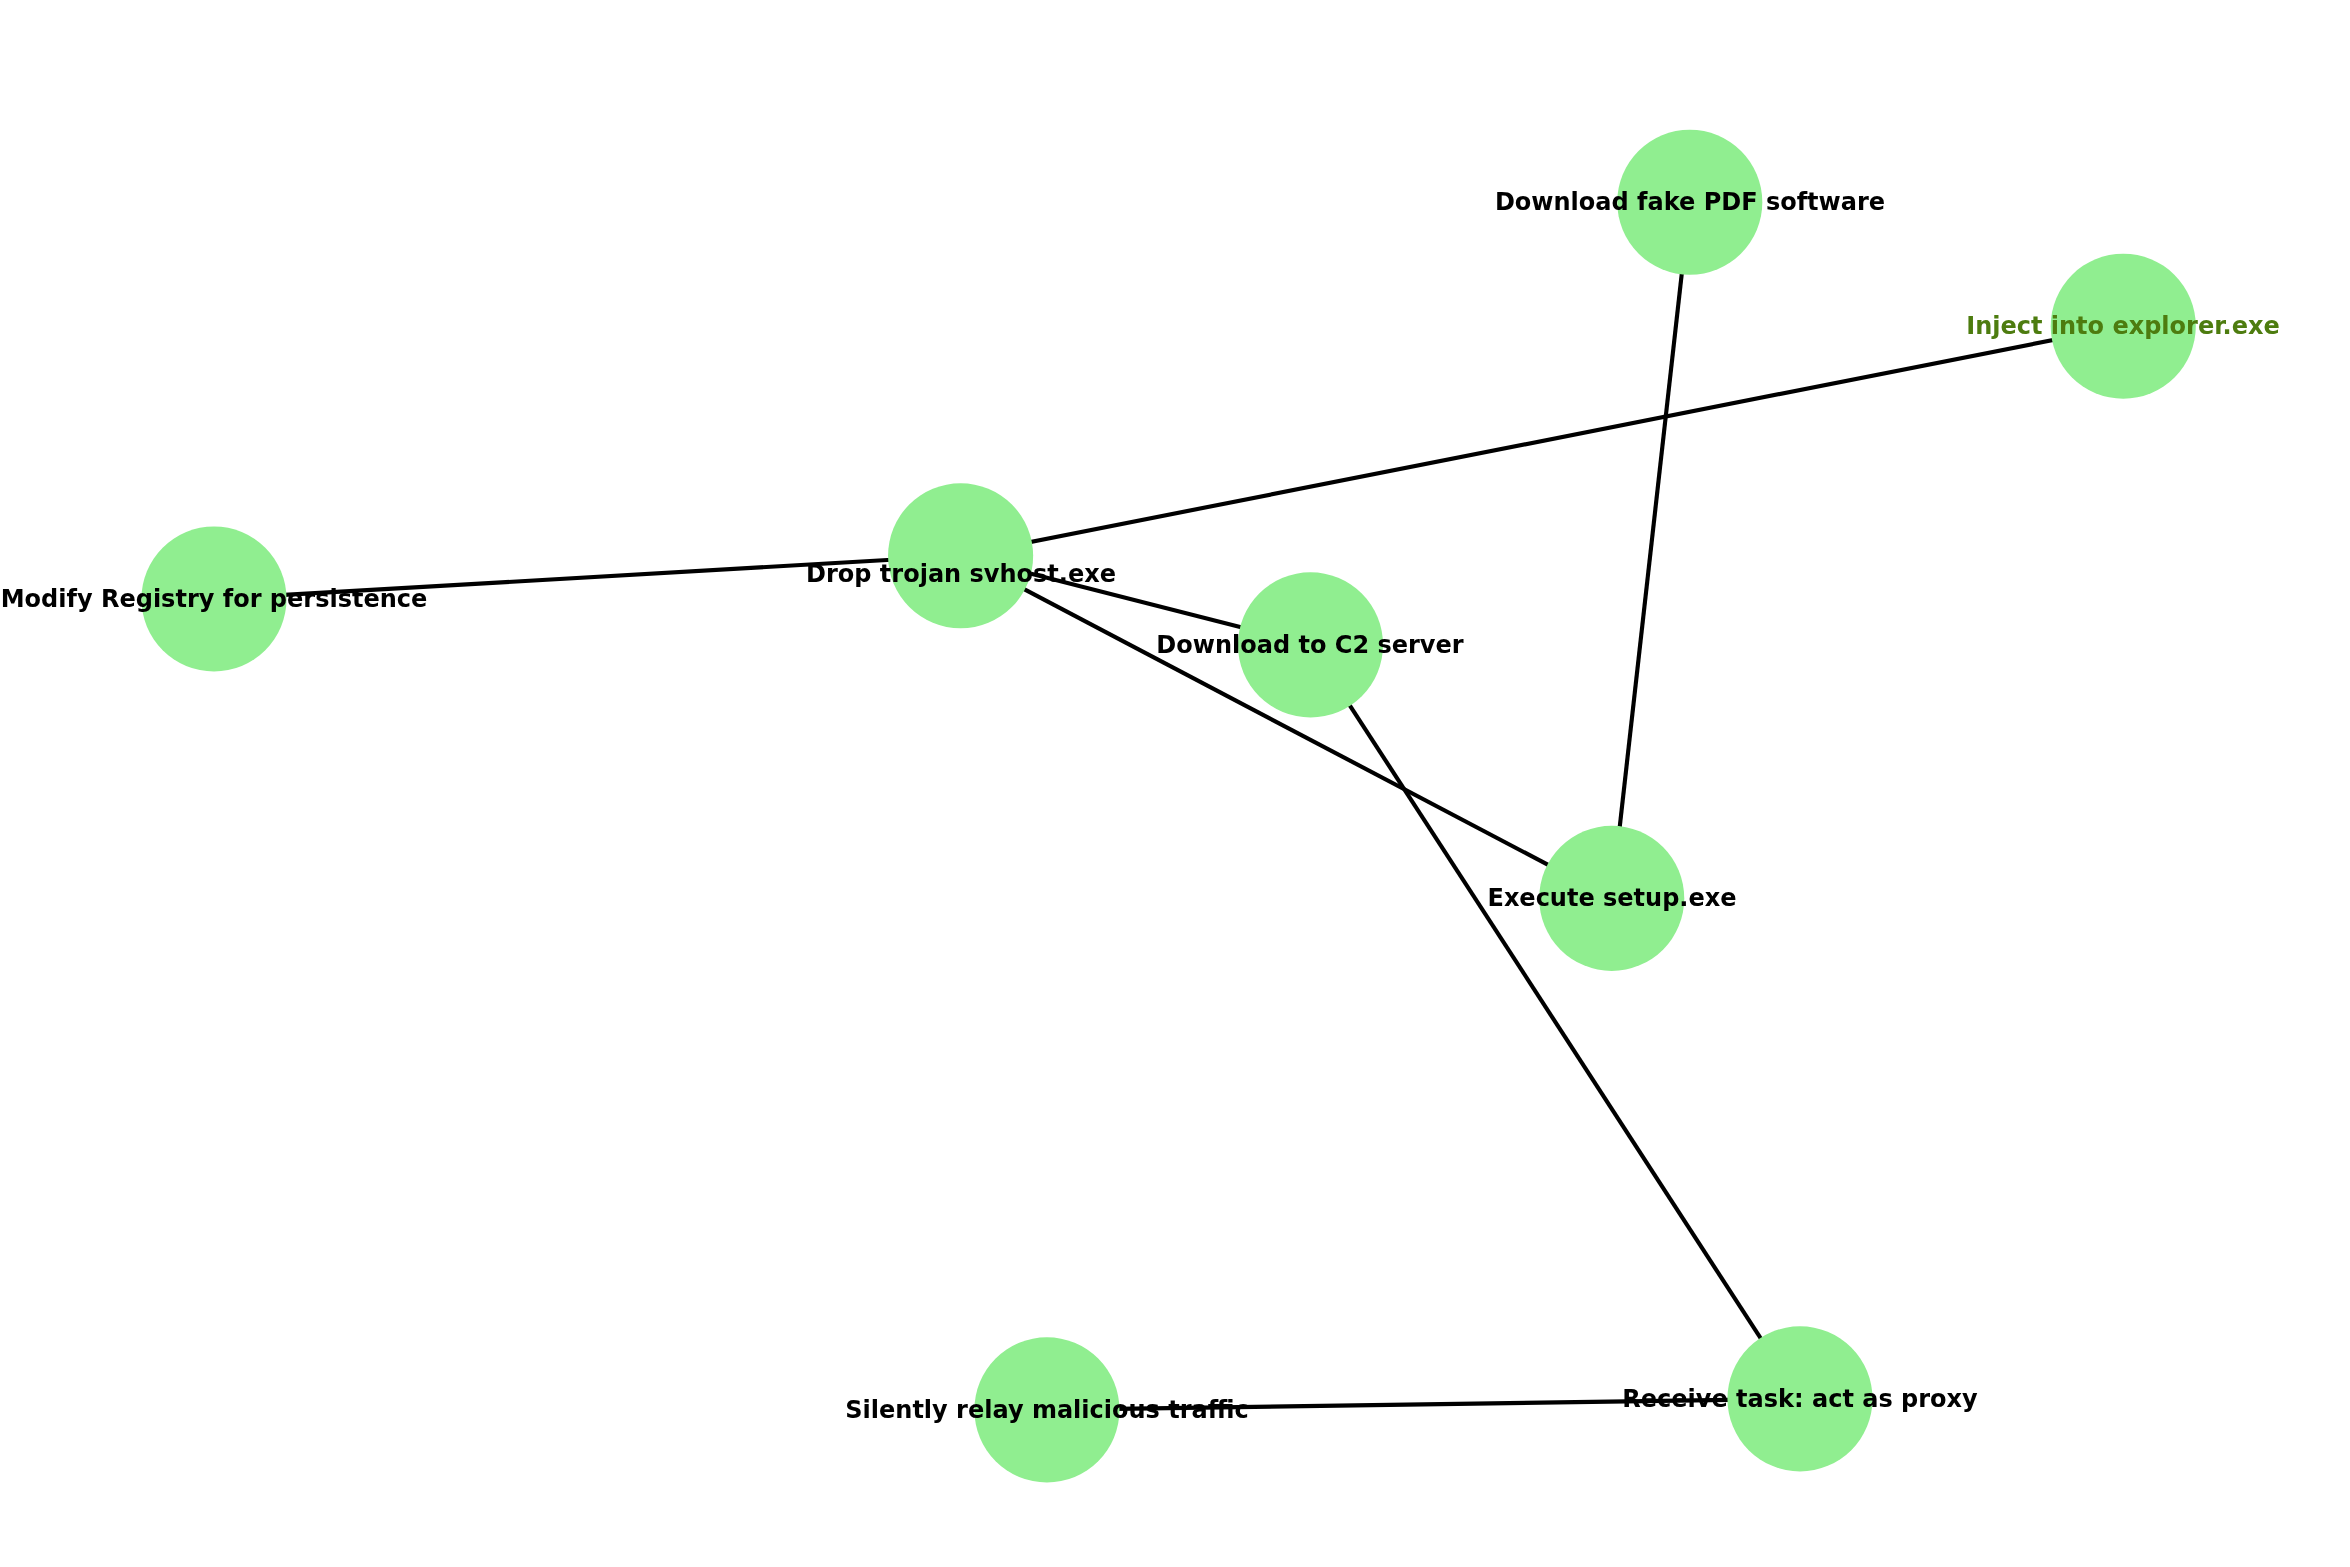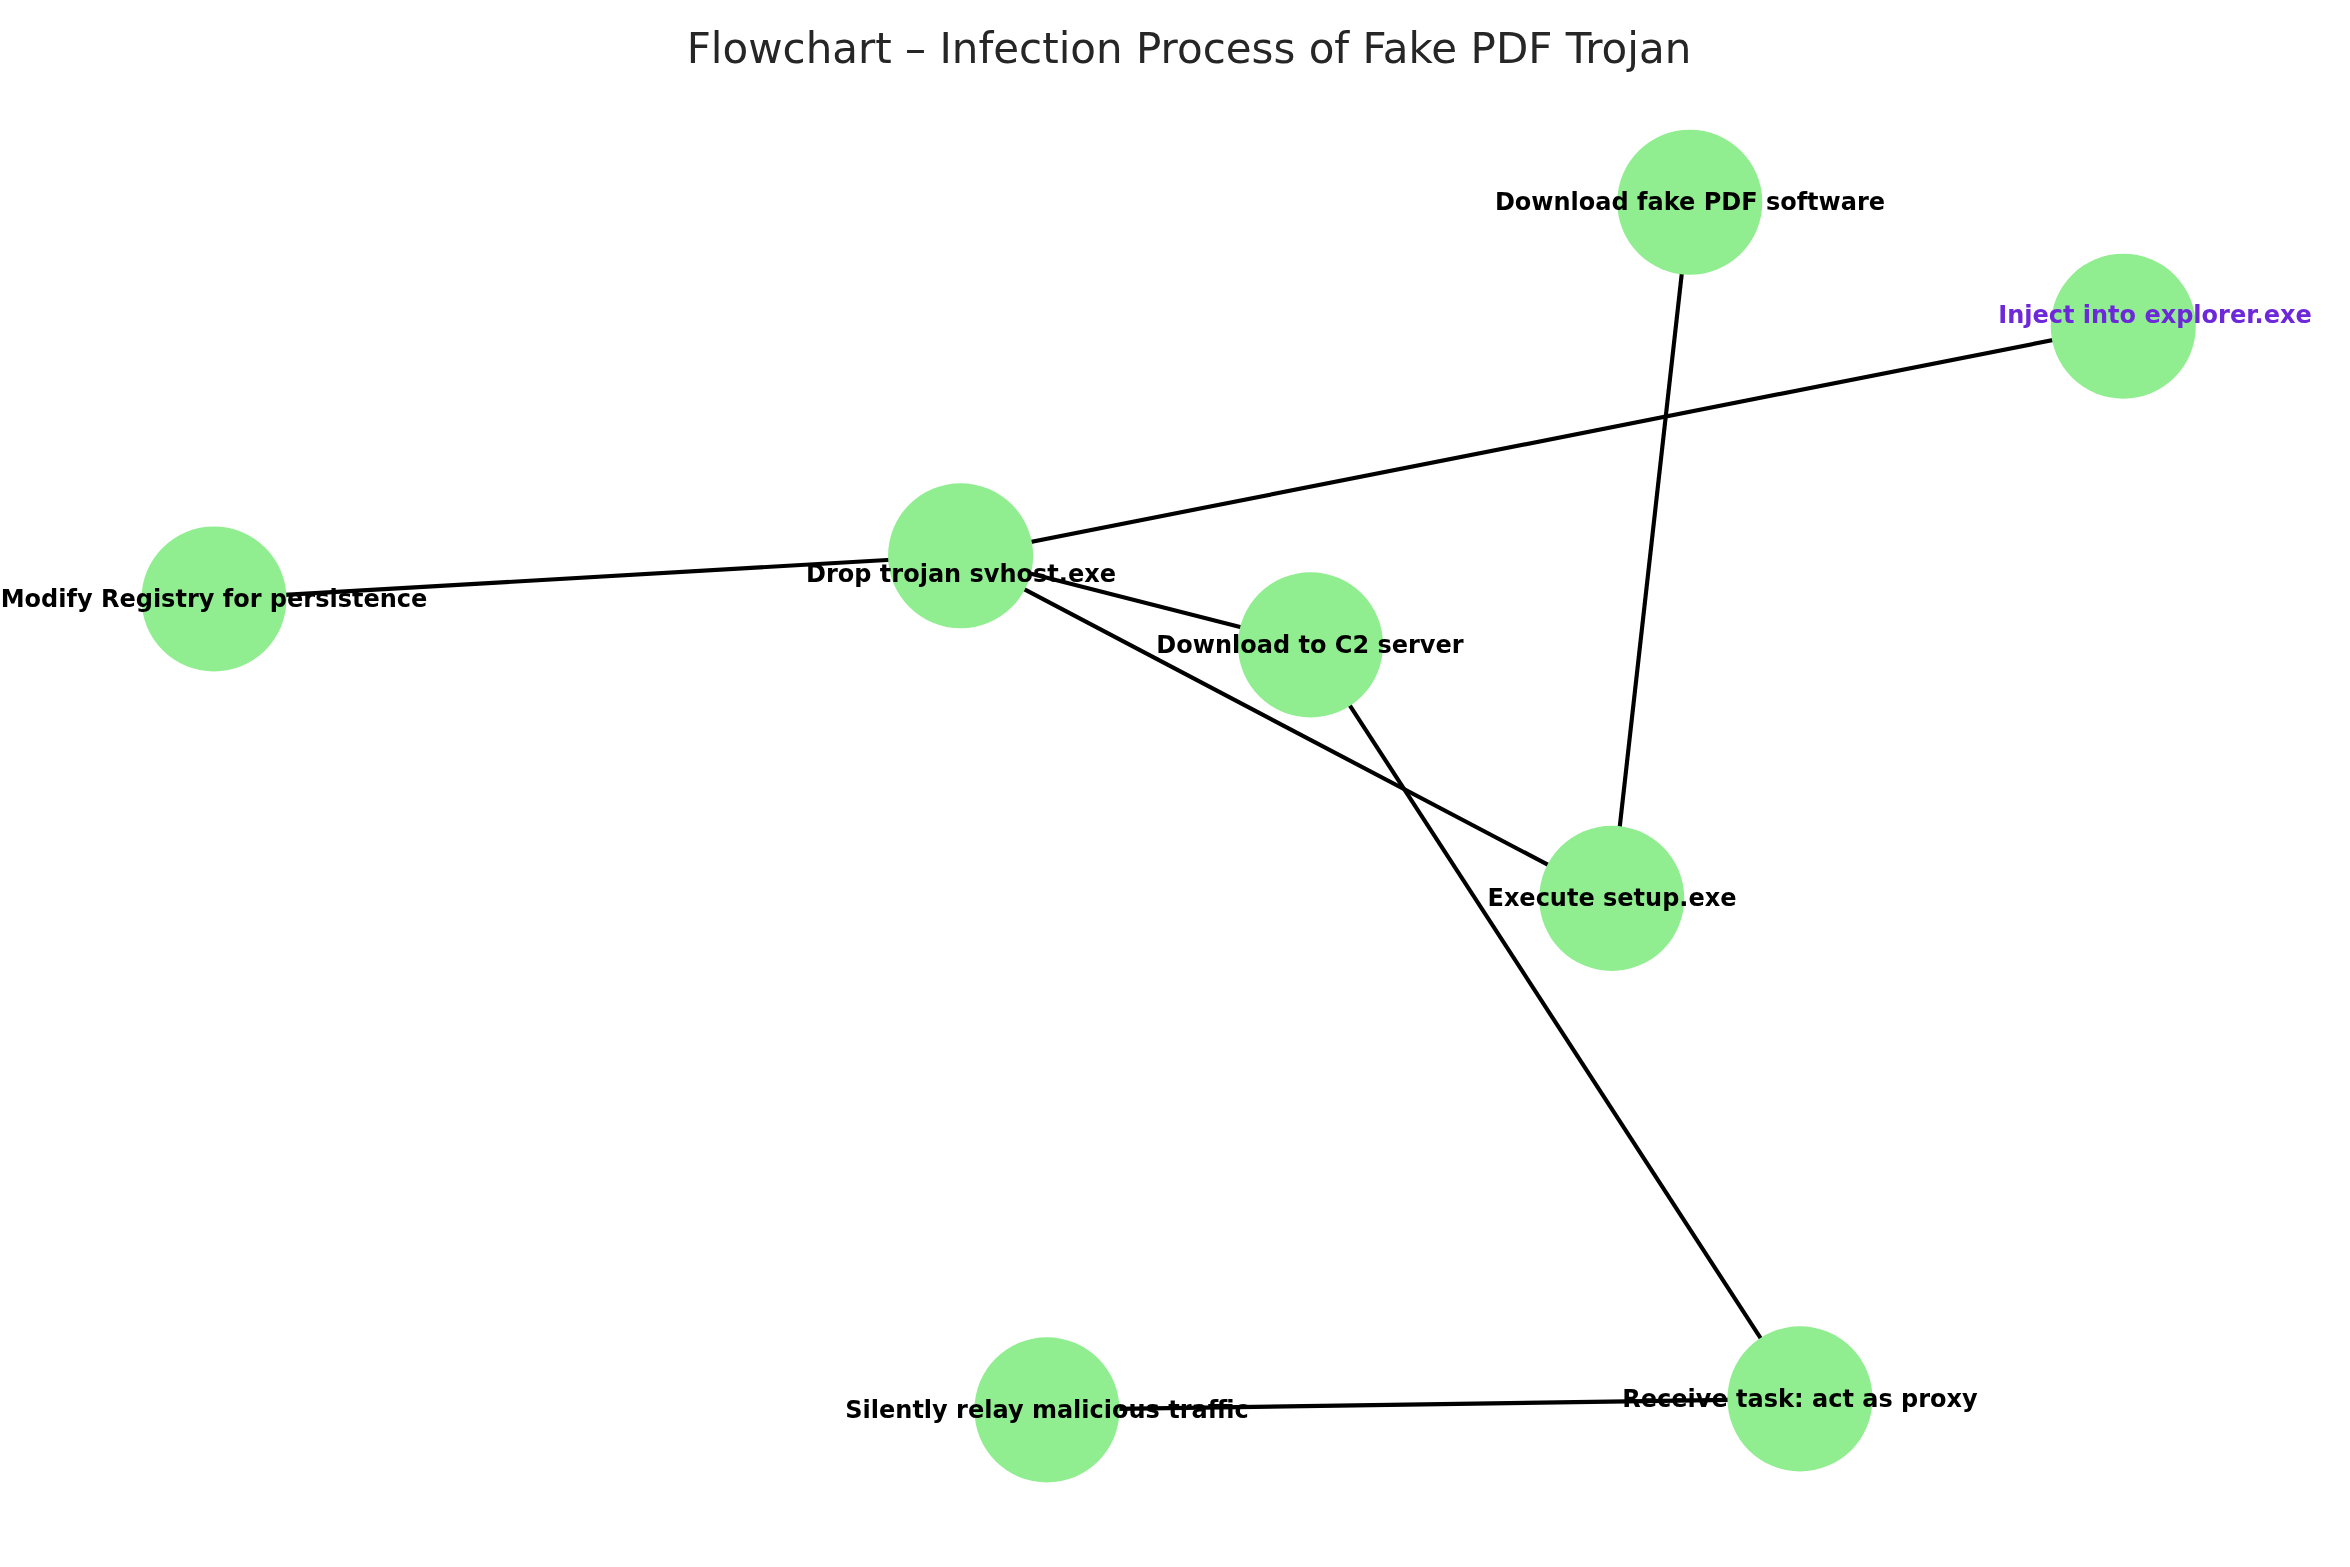--- a/index.html
+++ b/index.html
@@ -42,21 +42,20 @@
     color: #000000;
     white-space: nowrap;
     z-index: 2;
     line-height: 1;
   }
 </style>
 </head>
 <body>
 
 <div class="canvas">
-  <div class="chart-title">Flowchart – Infection Process of Fake PDF Trojan</div>
 
   <svg class="graph" width="2351" height="1568" id="graph-svg" viewBox="0 0 2560 1707">
       <line x1="1840" y1="220" x2="1755" y2="978" stroke="#000000" stroke-width="4.5"></line>
       <line x1="1755" y1="978" x2="1046" y2="605" stroke="#000000" stroke-width="4.5"></line>
       <line x1="1046" y1="605" x2="233" y2="652" stroke="#000000" stroke-width="4.5"></line>
       <line x1="1046" y1="605" x2="2312" y2="355" stroke="#000000" stroke-width="4.5"></line>
       <line x1="1046" y1="605" x2="1427" y2="702" stroke="#000000" stroke-width="4.5"></line>
       <line x1="1427" y1="702" x2="1960" y2="1523" stroke="#000000" stroke-width="4.5"></line>
       <line x1="1960" y1="1523" x2="1140" y2="1535" stroke="#000000" stroke-width="4.5"></line>
       <circle cx="1840" cy="220" r="79" fill="#90EE90"></circle>
@@ -64,21 +63,21 @@
       <circle cx="1046" cy="605" r="79" fill="#90EE90"></circle>
       <circle cx="233" cy="652" r="79" fill="#90EE90"></circle>
       <circle cx="1427" cy="702" r="79" fill="#90EE90"></circle>
       <circle cx="1755" cy="978" r="79" fill="#90EE90"></circle>
       <circle cx="1960" cy="1523" r="79" fill="#90EE90"></circle>
       <circle cx="1140" cy="1535" r="79" fill="#90EE90"></circle>
     </svg>
 
   <div id="labels-layer">
       <div class="node-label" style="left: 1690px; top: 202px; color: rgb(0, 0, 0);">Download fake PDF software</div>
-      <div class="node-label" style="left: 2123px; top: 315px; color: #6d28d9; margin-left: 32px;">Inject into explorer.exe</div>
+      <div class="node-label" style="left: 2123px; top: 326px; color: #4d7c0f;">Inject into explorer.exe</div>
       <div class="node-label" style="left: 961px; top: 574px; color: rgb(0, 0, 0);">Drop trojan svhost.exe</div>
       <div class="node-label" style="left: 214px; top: 599px; color: rgb(0, 0, 0);">Modify Registry for persistence</div>
       <div class="node-label" style="left: 1310px; top: 645px; color: rgb(0, 0, 0);">Download to C2 server</div>
       <div class="node-label" style="left: 1612px; top: 898px; color: rgb(0, 0, 0);">Execute setup.exe</div>
       <div class="node-label" style="left: 1800px; top: 1399px; color: rgb(0, 0, 0);">Receive task: act as proxy</div>
       <div class="node-label" style="left: 1047px; top: 1410px; color: rgb(0, 0, 0);">Silently relay malicious traffic</div>
     </div>
 </div>
 
 

